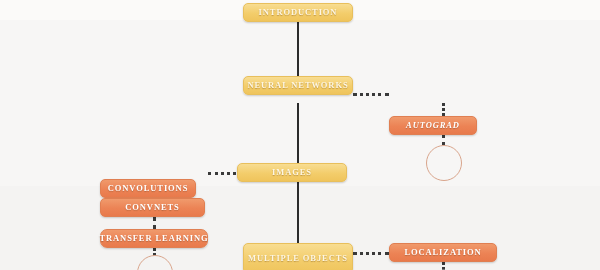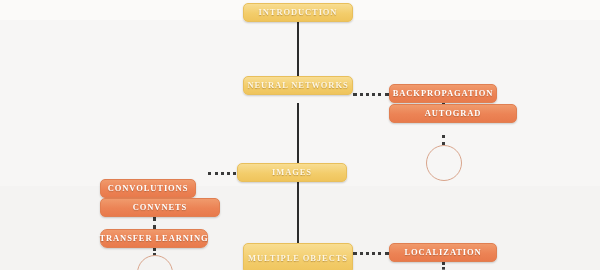--- a/index.html
+++ b/index.html
@@ -111,37 +111,34 @@
   <div class="v-dotted" style="left:442px; top:262px; height:8px;"></div>
 
   <div class="node gold" style="left:243px; top:3px; width:110px; height:19px;">
     <span>INTRODUCTION</span>
   </div>
 
   <div class="node gold" style="left:243px; top:76px; width:110px; height:19px;">
     <span>NEURAL NETWORKS</span>
   </div>
 
-  <div class="node orange" style="left:389px; top:84px; width:108px; height:19px;">
-    <span>BACKPROPAGATION</span>
-  </div>
 
-  <div class="node orange" style="left:389px; top:104px; width:128px; height:19px;">
+  <div class="node orange" style="left:389px; top:116px; width:88px; height:19px;font-style:italic;">
     <span>AUTOGRAD</span>
   </div>
 
   <div class="node gold" style="left:237px; top:163px; width:110px; height:19px;">
     <span>IMAGES</span>
   </div>
 
   <div class="node orange" style="left:100px; top:163px; width:96px; height:19px;margin-top:16px;">
     <span>CONVOLUTIONS</span>
   </div>
 
-  <div class="node orange" style="left:100px; top:198px; width:120px; height:19px;">
+  <div class="node orange" style="left:100px; top:198px; width:105px; height:19px;">
     <span>CONVNETS</span>
   </div>
 
   <div class="node orange" style="left:100px; top:229px; width:108px; height:19px;border-radius:7px;">
     <span>TRANSFER LEARNING</span>
   </div>
 
   <div class="node gold" style="left:243px; top:243px; width:110px; height:31px;">
     <span>MULTIPLE OBJECTS</span>
   </div>

